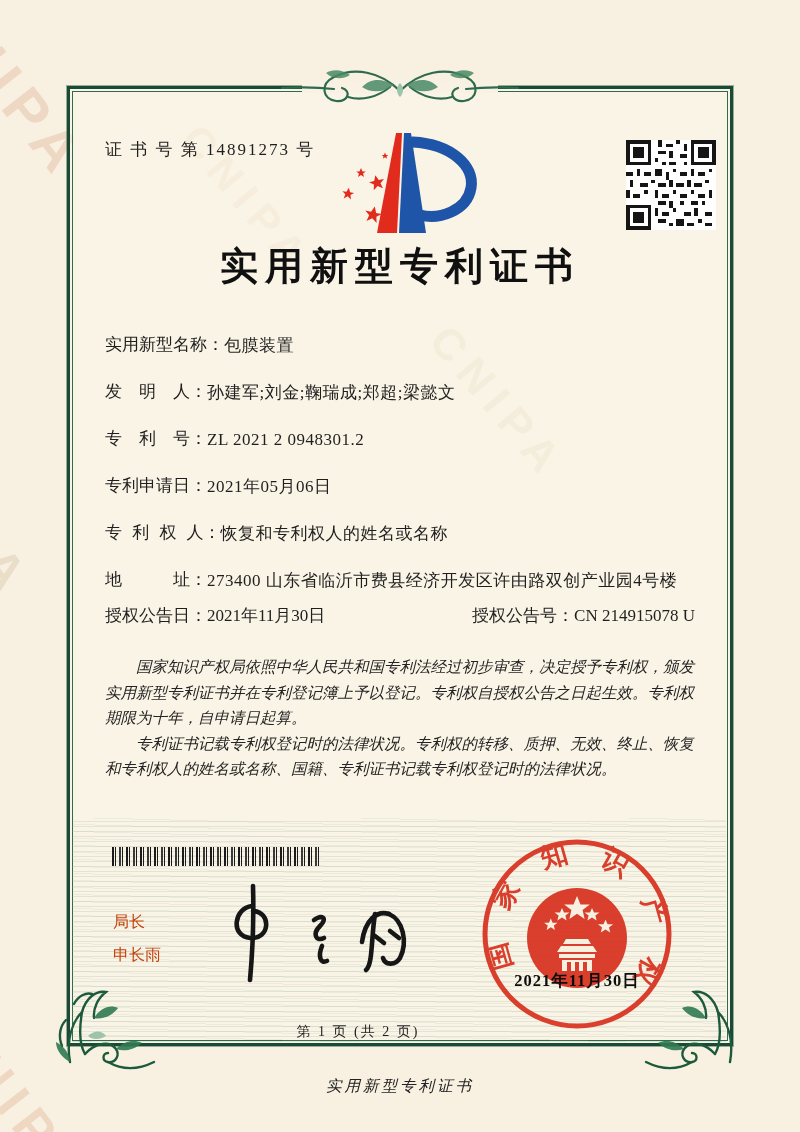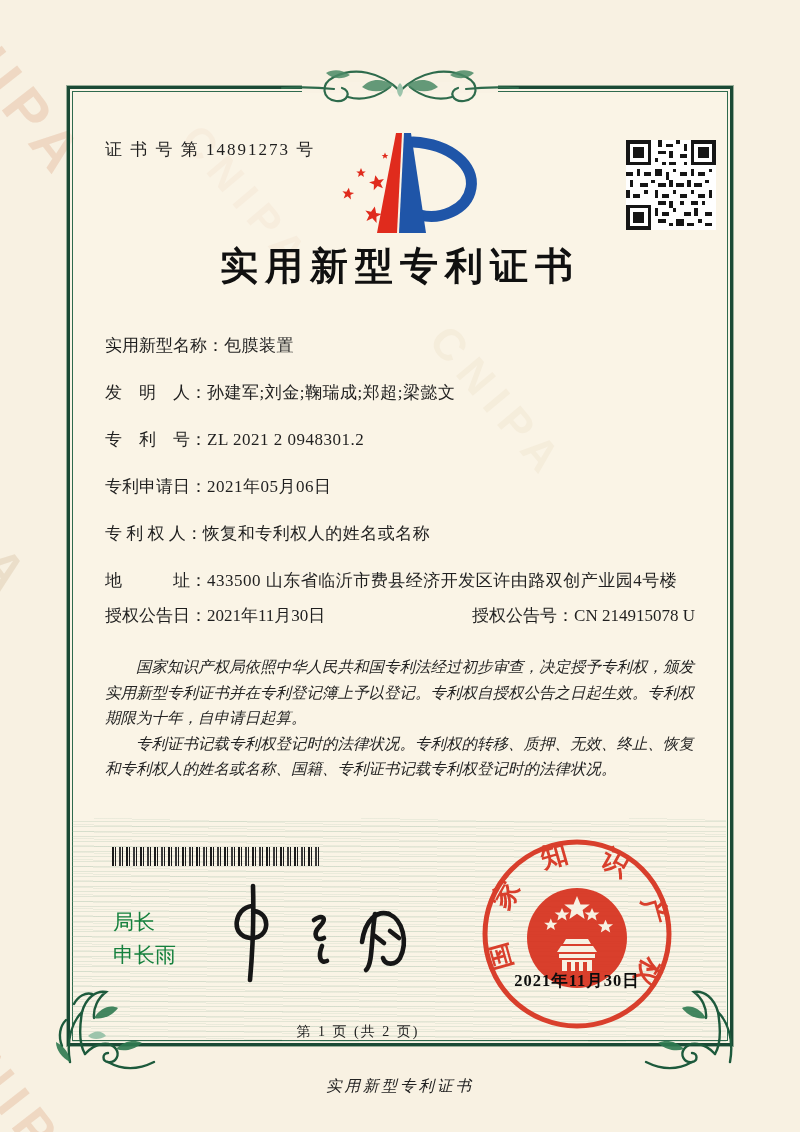--- a/index.html
+++ b/index.html
@@ -41,21 +41,21 @@
   .cert-no{position:absolute;left:105px;top:138px;font-size:17px;letter-spacing:2px;}
   .logo{position:absolute;left:333px;top:126px;}
   .qr{position:absolute;left:626px;top:140px;}
   .main-title{
     position:absolute;left:0;top:241px;width:800px;text-align:center;
     font-size:38px;font-weight:bold;letter-spacing:7px;color:#101010;
   }
   
   .fields{position:absolute;left:105px;top:334px;width:590px;font-size:17px;line-height:24px;}
   .frow{display:flex;margin-bottom:23px;}
-  .frow .lab{flex:none;}
+  .frow .lab{flex:none;font-family:Liberation Mono, monospace;}
   .frow .val{flex:1;letter-spacing:.5px;}
   .frow.address{margin-bottom:11px;}
   .grant{display:flex;justify-content:space-between;}
   .grant .pair{display:flex;}
   
   .paras{
     position:absolute;left:105px;top:654px;width:592px;
     font-size:15.5px;line-height:25.5px;font-style:italic;color:#242424;
   }
   .paras p{margin:0;text-indent:2em;}
@@ -65,21 +65,21 @@
     background:repeating-linear-gradient(90deg,
       #1b1b1b 0 2px, rgba(0,0,0,0) 2px 3px,
       #1b1b1b 3px 4px, rgba(0,0,0,0) 4px 7px,
       #3a3a3a 7px 9px, rgba(0,0,0,0) 9px 10px,
       #1b1b1b 10px 11px, rgba(0,0,0,0) 11px 14px);
   }
   
   .signer{
     position:absolute;left:113px;top:905px;
     font-family:"Liberation Sans","DejaVu Sans",sans-serif;
-    font-size:21px;line-height:33px;color:#15803d;
+    font-size:16px;line-height:33px;color:#c2410c;
   }
   .sig-svg{position:absolute;left:222px;top:880px;}
   
   .seal{position:absolute;left:477px;top:834px;width:200px;height:200px;}
   .seal-date{
     position:absolute;left:477px;top:970px;width:200px;text-align:center;
     font-size:16.5px;font-weight:bold;letter-spacing:1px;color:#0d0d0d;z-index:3;
   }
   
   .page-no{position:absolute;left:0;top:1023px;width:716px;text-align:center;font-size:14px;letter-spacing:2px;}
@@ -272,21 +272,21 @@
     <div class="frow">
       <span class="lab">专利申请日：</span>
       <span class="val">2021年05月06日</span>
     </div>
     <div class="frow">
       <span class="lab">专 利 权 人：</span>
       <span class="val">恢复和专利权人的姓名或名称</span>
     </div>
     <div class="frow address">
       <span class="lab">地　　　址：</span>
-      <span class="val">433500 山东省临沂市费县经济开发区许由路双创产业园4号楼</span>
+      <span class="val">273400 山东省临沂市费县经济开发区许由路双创产业园4号楼</span>
     </div>
     <div class="grant">
       <span class="pair">
         <span class="lab">授权公告日：</span>
         <span>2021年11月30日</span>
       </span>
       <span class="pair">
         <span class="lab">授权公告号：</span>
         <span>CN 214915078 U</span>
       </span>

